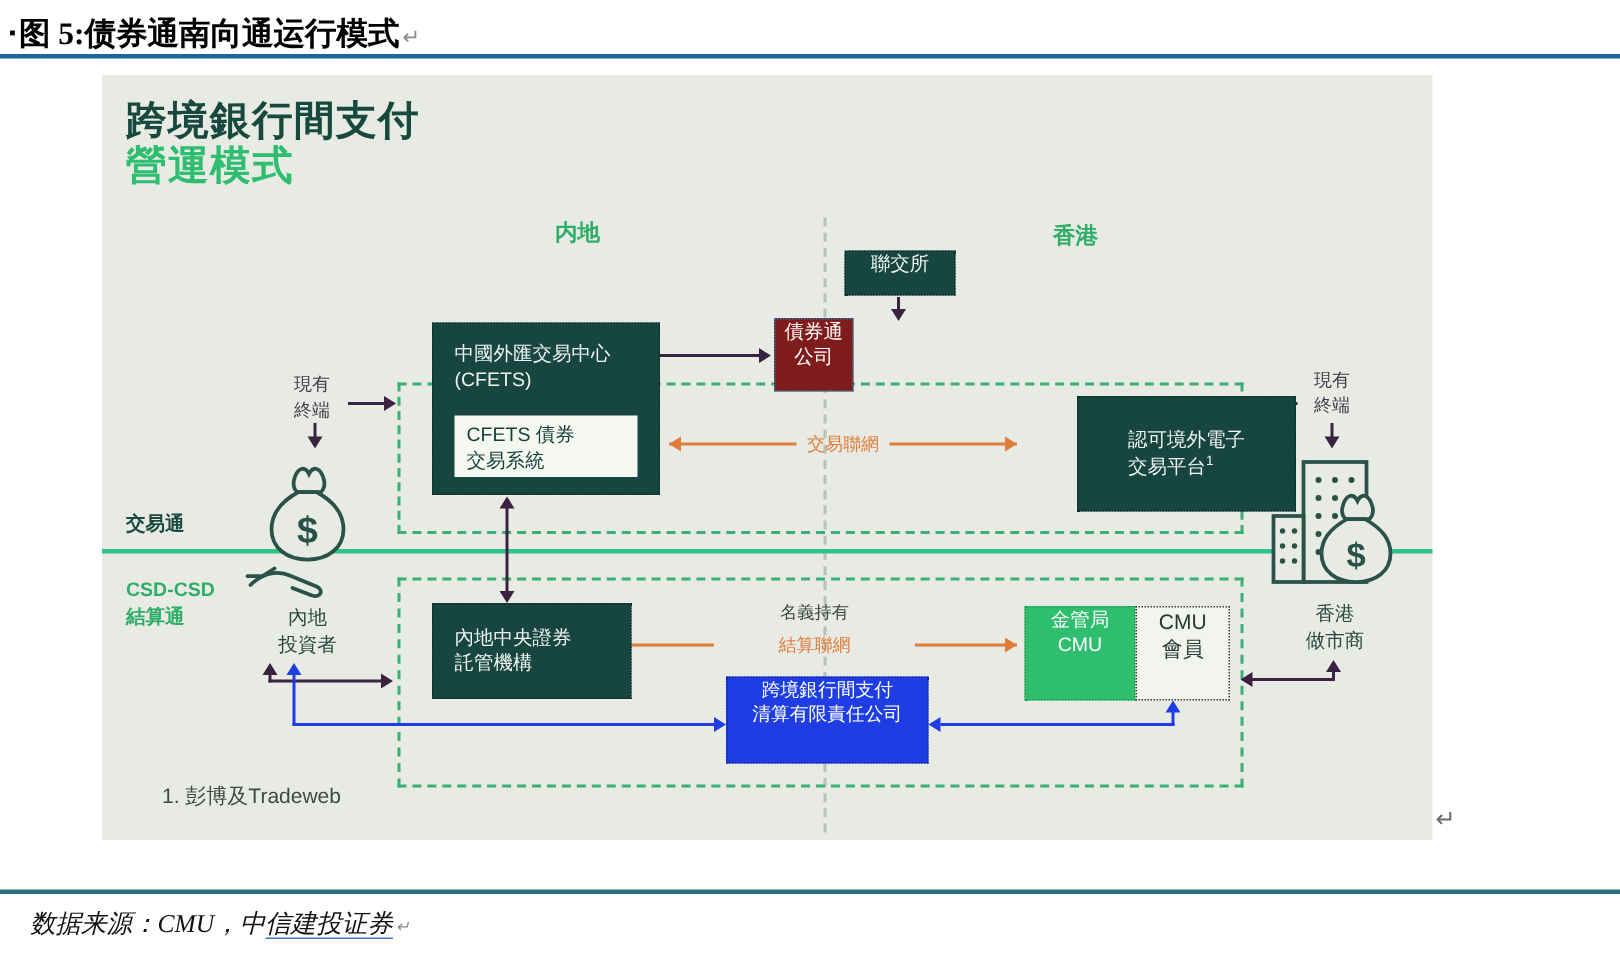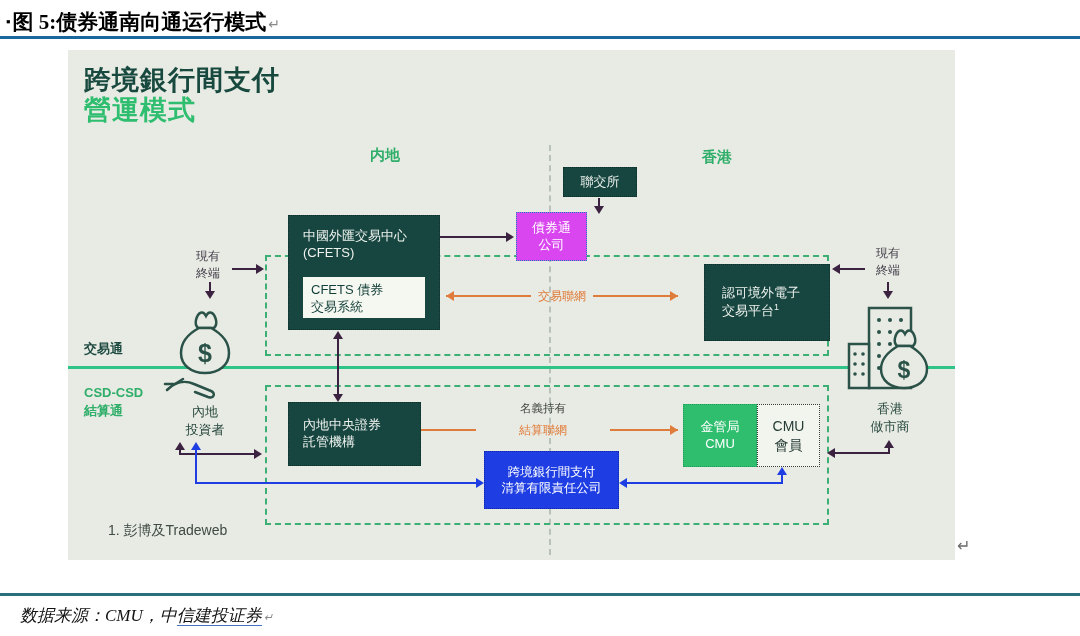--- a/index.html
+++ b/index.html
@@ -30,27 +30,27 @@
   .divider-v{left:481px;top:95px;height:410px;width:0;border-left:2px dashed #b9c2b8;}
 
   .green-line{left:0;top:316px;width:887px;height:3px;background:#2ec487;}
 
   .dash-region{border:2px dashed #3caf74;background:transparent;}
   #region-upper{left:197px;top:205px;width:560px;height:97px;}
   #region-lower{left:197px;top:335px;width:560px;height:136px;}
 
   .box{box-sizing:border-box;font-size:13px;line-height:1.3;}
   .box-dark{background:#174540;color:#eef3ee;border:1px dotted #0c2f29;}
-  .box-center{display:flex;flex-direction:column;justify-content:center;align-items:center;text-align:center;}
+  .box-center{display:flex;flex-direction:column;align-items:center;text-align:center;}
   #box-hkex{left:495px;top:117px;width:74px;height:30px;}
-  #box-bcco{left:448px;top:162px;width:71px;height:49px;background:#d946ef;color:#fff;border:1px dotted #1886b8;}
+  #box-bcco{left:448px;top:162px;width:53px;height:49px;background:#7f1d1d;color:#fff;border:1px dotted #1886b8;}
   #box-cfets{left:220px;top:165px;width:152px;height:115px;padding:12px 0 0 14px;}
   #cfets-sys{left:235px;top:227px;width:122px;height:41px;background:#f5f7f1;color:#123f38;
              padding:5px 16px 0 8px;box-sizing:border-box;font-size:13px;line-height:1.3;}
-  #box-etp{left:636px;top:214px;width:126px;height:77px;padding:20px 0 0 17px;}
+  #box-etp{left:650px;top:214px;width:146px;height:77px;padding:20px 0 0 33px;}
   #box-csdc{left:220px;top:352px;width:133px;height:64px;padding:14px 0 0 14px;}
   #box-hkma{left:615px;top:354px;width:74px;height:63px;background:#2ebe6e;color:#fff;border:1px dotted #1e9e56;}
   #box-cmu-member{left:689px;top:354px;width:63px;height:63px;background:#f2f5ee;color:#243b35;
                   border:1px dotted #3a3a3a;font-size:14px;}
   #box-cips{left:416px;top:401px;width:135px;height:58px;background:#1e3ee3;color:#fff;border:1px dotted #1227a8;
             font-size:12.5px;}
   sup{font-size:9px;}
 
   
   .lbl{color:#27483f;font-size:13px;text-align:center;line-height:1.35;}

